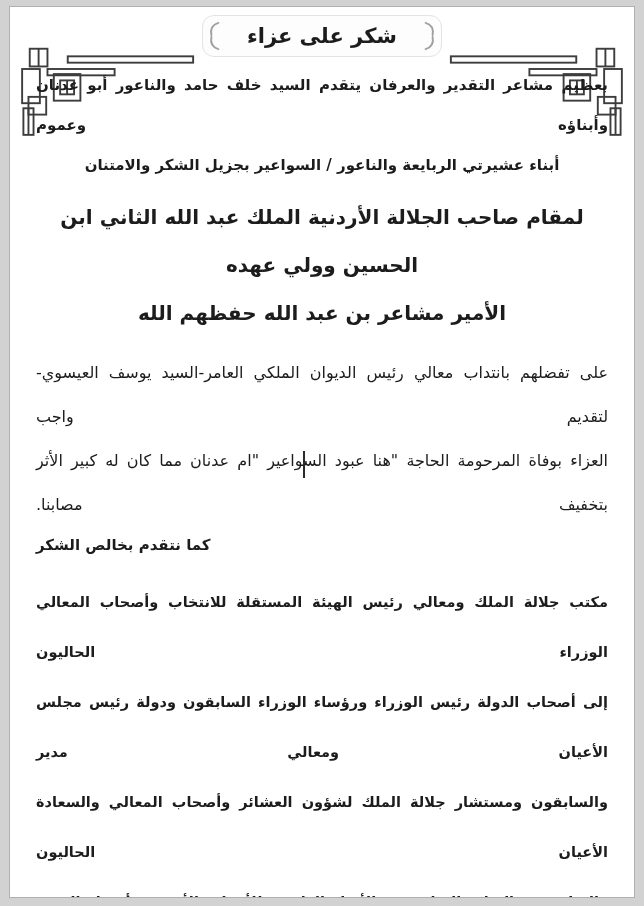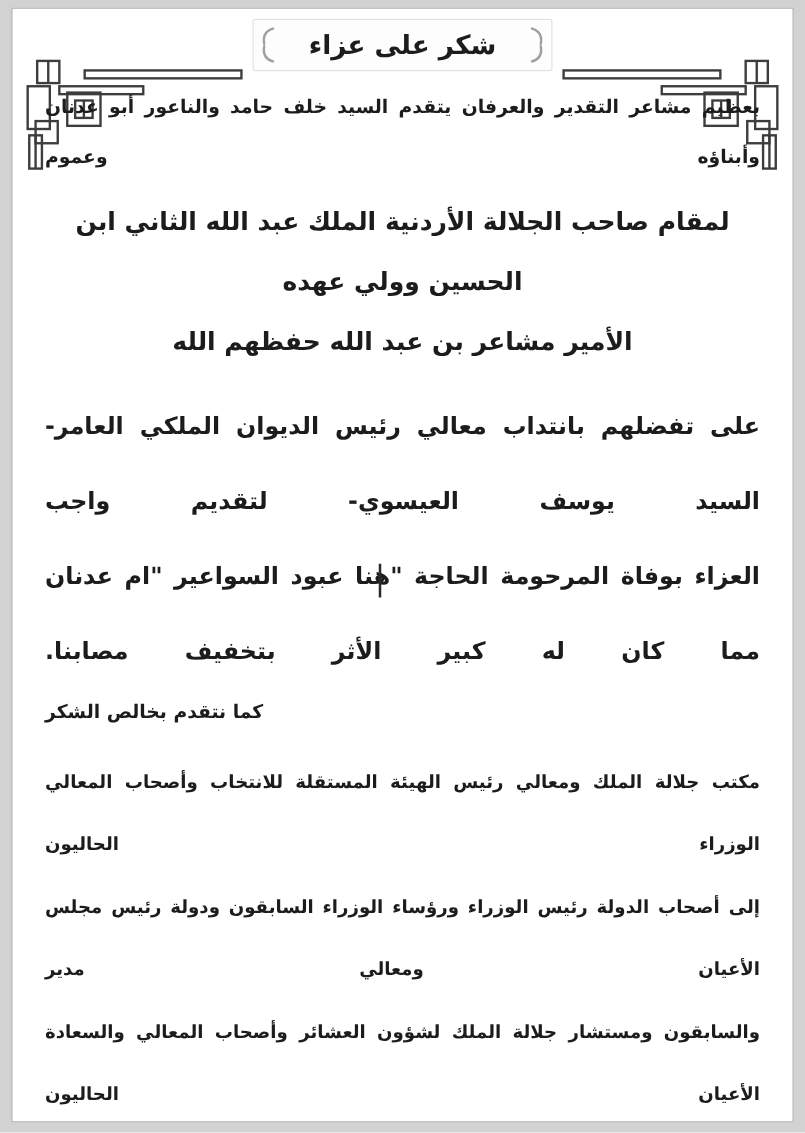--- a/index.html
+++ b/index.html
@@ -17,36 +17,36 @@
   .ornament{position:absolute;top:6px;width:190px;height:150px;}
   .ornament.tl{left:2px;}
   .ornament.tr{right:2px;transform:scaleX(-1);}
   .content{
     position:absolute;left:26px;right:26px;top:0;
     direction:rtl;color:#1c1c1c;
   }
   .title-row{
     margin:8px auto 0;width:230px;height:40px;
     display:flex;align-items:center;justify-content:space-between;
-    background:#fdfdfd;border:1px solid #e3e3e3;border-radius:2px;
+    background:#fdfdfd;border:1px solid #e3e3e3;border-radius:12px;
     padding:0 4px;
   }
   .title{
     font-size:21px;font-weight:bold;letter-spacing:0;
     white-space:nowrap;flex:1;text-align:center;
   }
   .bracket{width:14px;height:34px;flex:0 0 auto;}
   .intro{margin-top:8px;}
   .intro .line{line-height:40px;font-size:15px;font-weight:bold;}
   .j{text-align:justify;text-align-last:justify;}
   .c{text-align:center;}
   .royal{margin-top:8px;}
   .royal .line{line-height:48px;font-size:20px;font-weight:bold;text-align:center;}
   .delegation{margin-top:14px;}
-  .delegation .line{line-height:60px;font-size:19px;font-weight:bold;}
+  .delegation .line{line-height:44px;font-size:16px;font-weight:normal;}
   .thanks{margin-top:0;line-height:36px;font-size:15px;font-weight:bold;text-align:left;}
   .ack{margin-top:14px;}
   .ack .line{line-height:50px;font-size:14.5px;font-weight:bold;}
   .cursor{
     position:absolute;width:2px;height:27px;background:#2a2a2a;
     left:293px;top:444px;
   }
 </style>
 </head>
 <body>
@@ -97,20 +97,21 @@
       <svg class="bracket" viewBox="0 0 16 36" xmlns="http://www.w3.org/2000/svg">
         <g fill="none" stroke="#a0a0a0" stroke-width="2.2" stroke-linecap="round">
           <path d="M13 3 Q 3 6 5 17"></path>
           <path d="M13 33 Q 3 30 5 19"></path>
         </g>
       </svg>
     </div>
 
     <div class="intro">
       <div class="line j">بعظيم مشاعر التقدير والعرفان يتقدم السيد خلف حامد والناعور أبو عدنان وأبناؤه وعموم</div>
+      <div class="line c">أبناء عشيرتي الربايعة والناعور / السواعير بجزيل الشكر والامتنان</div>
     </div>
 
     <div class="royal">
       <div class="line">لمقام صاحب الجلالة الأردنية الملك عبد الله الثاني ابن الحسين وولي عهده</div>
       <div class="line">الأمير مشاعر بن عبد الله حفظهم الله</div>
     </div>
 
     <div class="delegation">
       <div class="line j">على تفضلهم بانتداب معالي رئيس الديوان الملكي العامر-السيد يوسف العيسوي- لتقديم واجب</div>
       <div class="line j">العزاء بوفاة المرحومة الحاجة "هنا عبود السواعير "ام عدنان مما كان له كبير الأثر بتخفيف مصابنا.</div>

